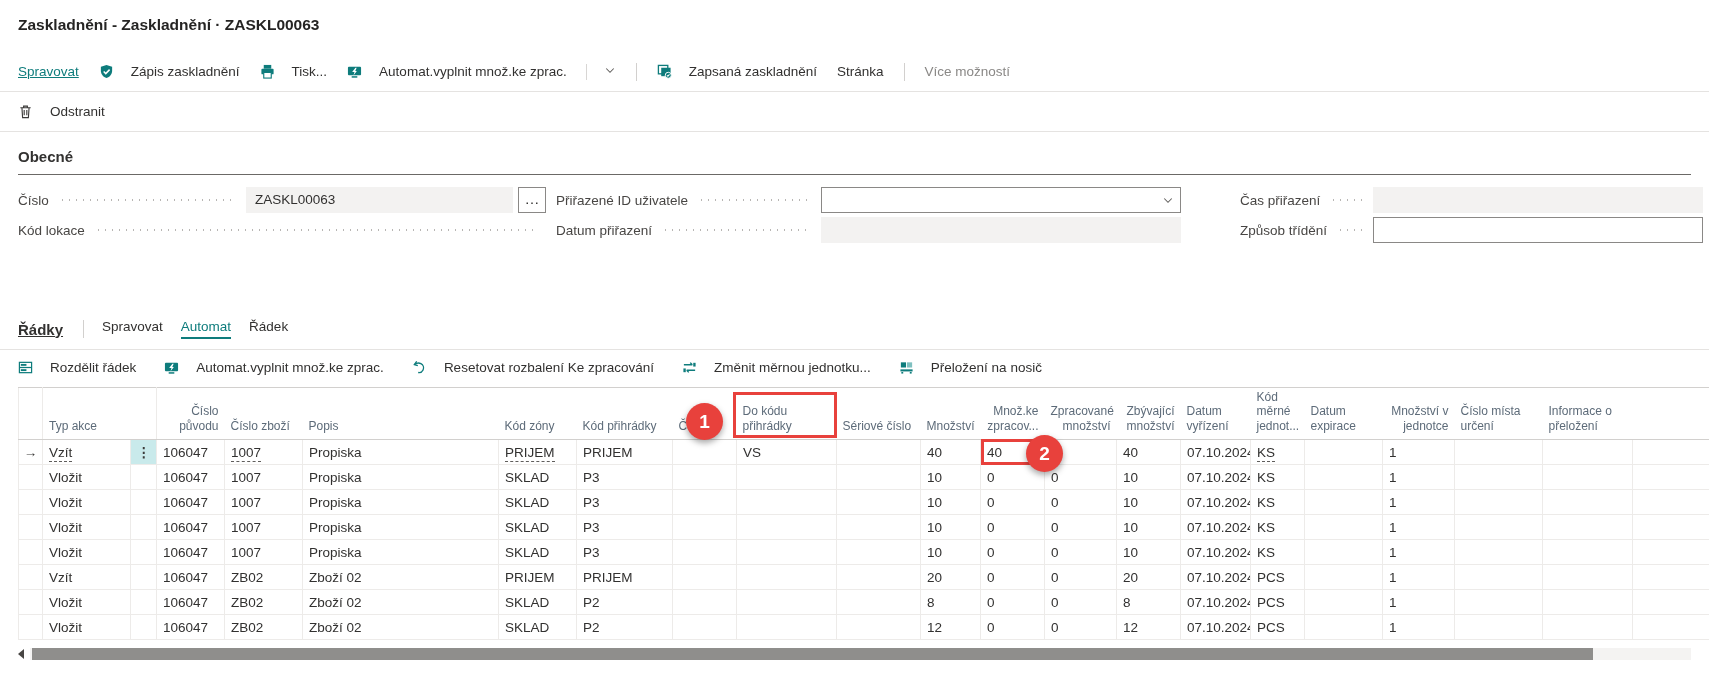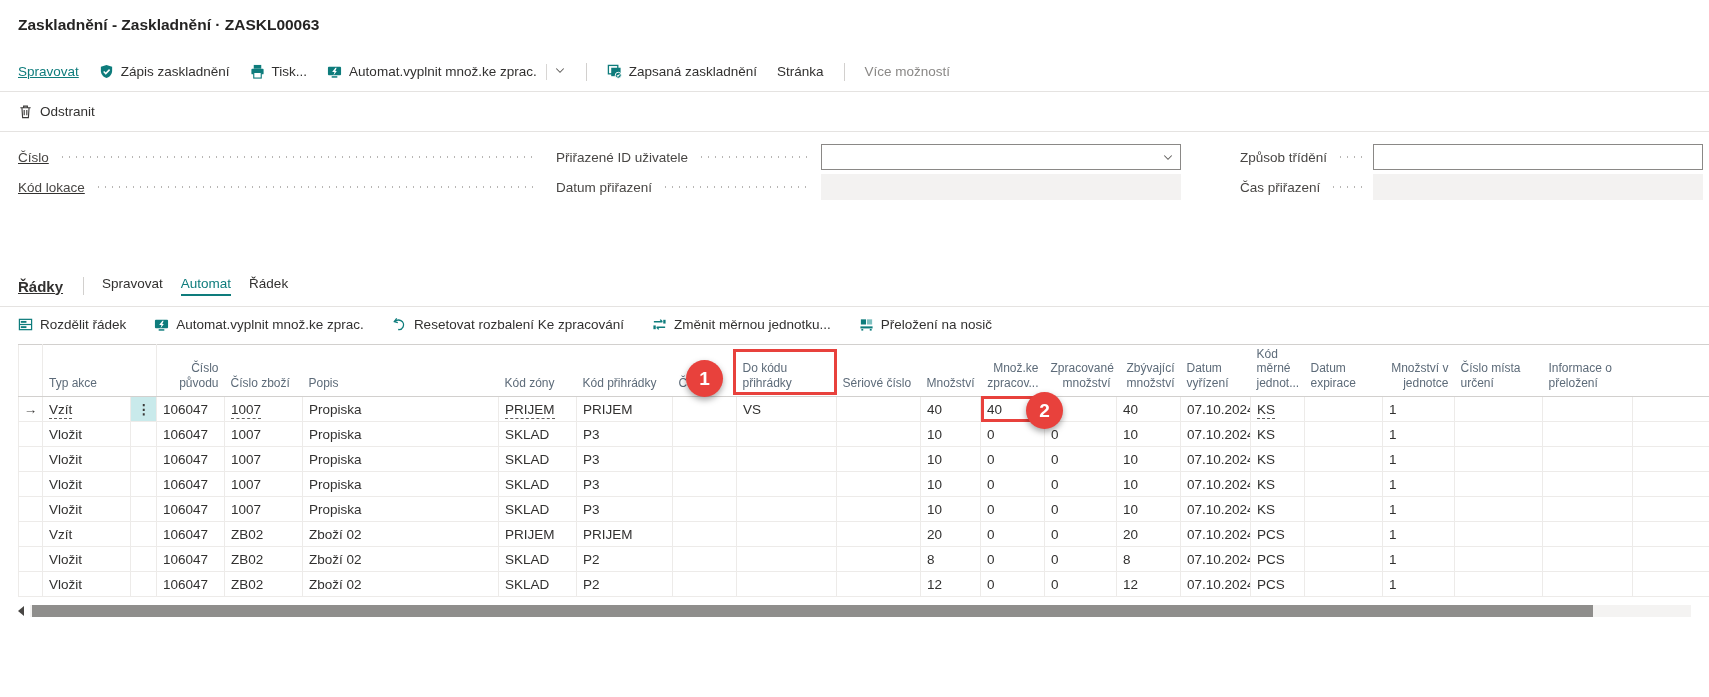--- a/index.html
+++ b/index.html
@@ -18,39 +18,39 @@
     font-size: 15.5px; font-weight: 700; color: #252423;
     height: 36px;
   }
   
   .toolbar {
     display: flex; align-items: center;
     padding: 0 18px; font-size: 13.5px; color: #323130;
   }
   .tb1 { height: 40px; margin-top: 16px; border-bottom: 1px solid #e5e3e1; gap: 20px; }
   .tb2 { height: 40px; border-bottom: 1px solid #e5e3e1; gap: 20px; }
-  .tb-item { display: inline-flex; align-items: flex-start; gap: 7px; cursor: pointer; white-space: nowrap; }
+  .tb-item { display: inline-flex; align-items: flex-start; gap: 17px; cursor: pointer; white-space: nowrap; }
   .tb-link { color: #0e7c7c; text-decoration: underline; cursor: pointer; }
   .tb-muted { color: #8a8886; cursor: pointer; }
   .vsep  { width: 1px; height: 18px; background: #d2d0ce; }
   .vsep-s{ width: 1px; height: 16px; background: #d8d6d4; margin-left: 2px; }
   .chev  { display: inline-flex; align-items: center; cursor: pointer; }
   .icon  { display: inline-flex; flex: 0 0 auto; }
   
   .section-head {
     margin: 16px 18px 0 18px;
     font-size: 15px; font-weight: 700; color: #323130;
     padding-bottom: 7px;
     border-bottom: 1px solid #69676412;
     border-bottom: 1px solid #6b6966;
     height: 27px;
   }
   .fields { position: relative; height: 108px; margin-top: 10px; }
   .fcol { position: absolute; top: 0; }
-  .fcol1 { left: 18px;   width: 528px; text-decoration: underline; }
+  .fcol1 { left: 18px;   width: 528px; }
   .fcol2 { left: 556px;  width: 625px; }
   .fcol3 { left: 1240px; width: 463px; }
   .frow { display: flex; align-items: center; height: 30px; }
   .flabel { font-size: 13.5px; color: #484644; white-space: nowrap; }
   .leader {
     flex: 1; height: 2px; margin: 0 10px;
     background-image: radial-gradient(circle, #b8b6b4 0.9px, transparent 1px);
     background-size: 7px 2px; background-repeat: repeat-x; background-position: 0 50%;
   }
   .control { display: flex; align-items: center; flex: 0 0 auto; }
@@ -203,26 +203,33 @@
     <span class="tb-item">
       <span class="icon">
         <svg width="15" height="15" viewBox="0 0 16 16">
             <path d="M2.5 4h11M6 4V2.3h4V4M4.2 4l.7 10.5h6.2L11.8 4M6.6 6.5v5.5M9.4 6.5v5.5" stroke="#3b3a39" stroke-width="1.2" fill="none"></path>
           </svg>
       </span>
       <span>Odstranit</span>
     </span>
   </div>
 
+  <div class="section-head">
+    <span>Obecné</span>
+  </div>
 
   <div class="fields">
     <div class="fcol fcol1">
       <div class="frow">
         <span class="flabel">Číslo</span>
         <span class="leader"></span>
+        <span class="control ctl-300">
+          <span class="input gray">ZASKL00063</span>
+          <span class="assist-btn">…</span>
+        </span>
       </div>
       <div class="frow">
         <span class="flabel">Kód lokace</span>
         <span class="leader"></span>
       </div>
     </div>
 
     <div class="fcol fcol2">
       <div class="frow">
         <span class="flabel">Přiřazené ID uživatele</span>
@@ -242,31 +249,31 @@
         <span class="flabel">Datum přiřazení</span>
         <span class="leader"></span>
         <span class="control ctl-360">
           <span class="input gray"></span>
         </span>
       </div>
     </div>
 
     <div class="fcol fcol3">
       <div class="frow">
+        <span class="flabel">Čas přiřazení</span>
+        <span class="leader"></span>
+        <span class="control ctl-330">
+          <span class="input gray"></span>
+        </span>
+      </div>
+      <div class="frow">
         <span class="flabel">Způsob třídění</span>
         <span class="leader"></span>
         <span class="control ctl-330">
           <span class="input white"></span>
-        </span>
-      </div>
-      <div class="frow">
-        <span class="flabel">Čas přiřazení</span>
-        <span class="leader"></span>
-        <span class="control ctl-330">
-          <span class="input gray"></span>
         </span>
       </div>
     </div>
   </div>
 
   <div class="lines-head">
     <span class="lines-title">Řádky</span>
     <span class="vsep"></span>
     <span class="tab">Spravovat</span>
     <span class="tab active">Automat</span>

